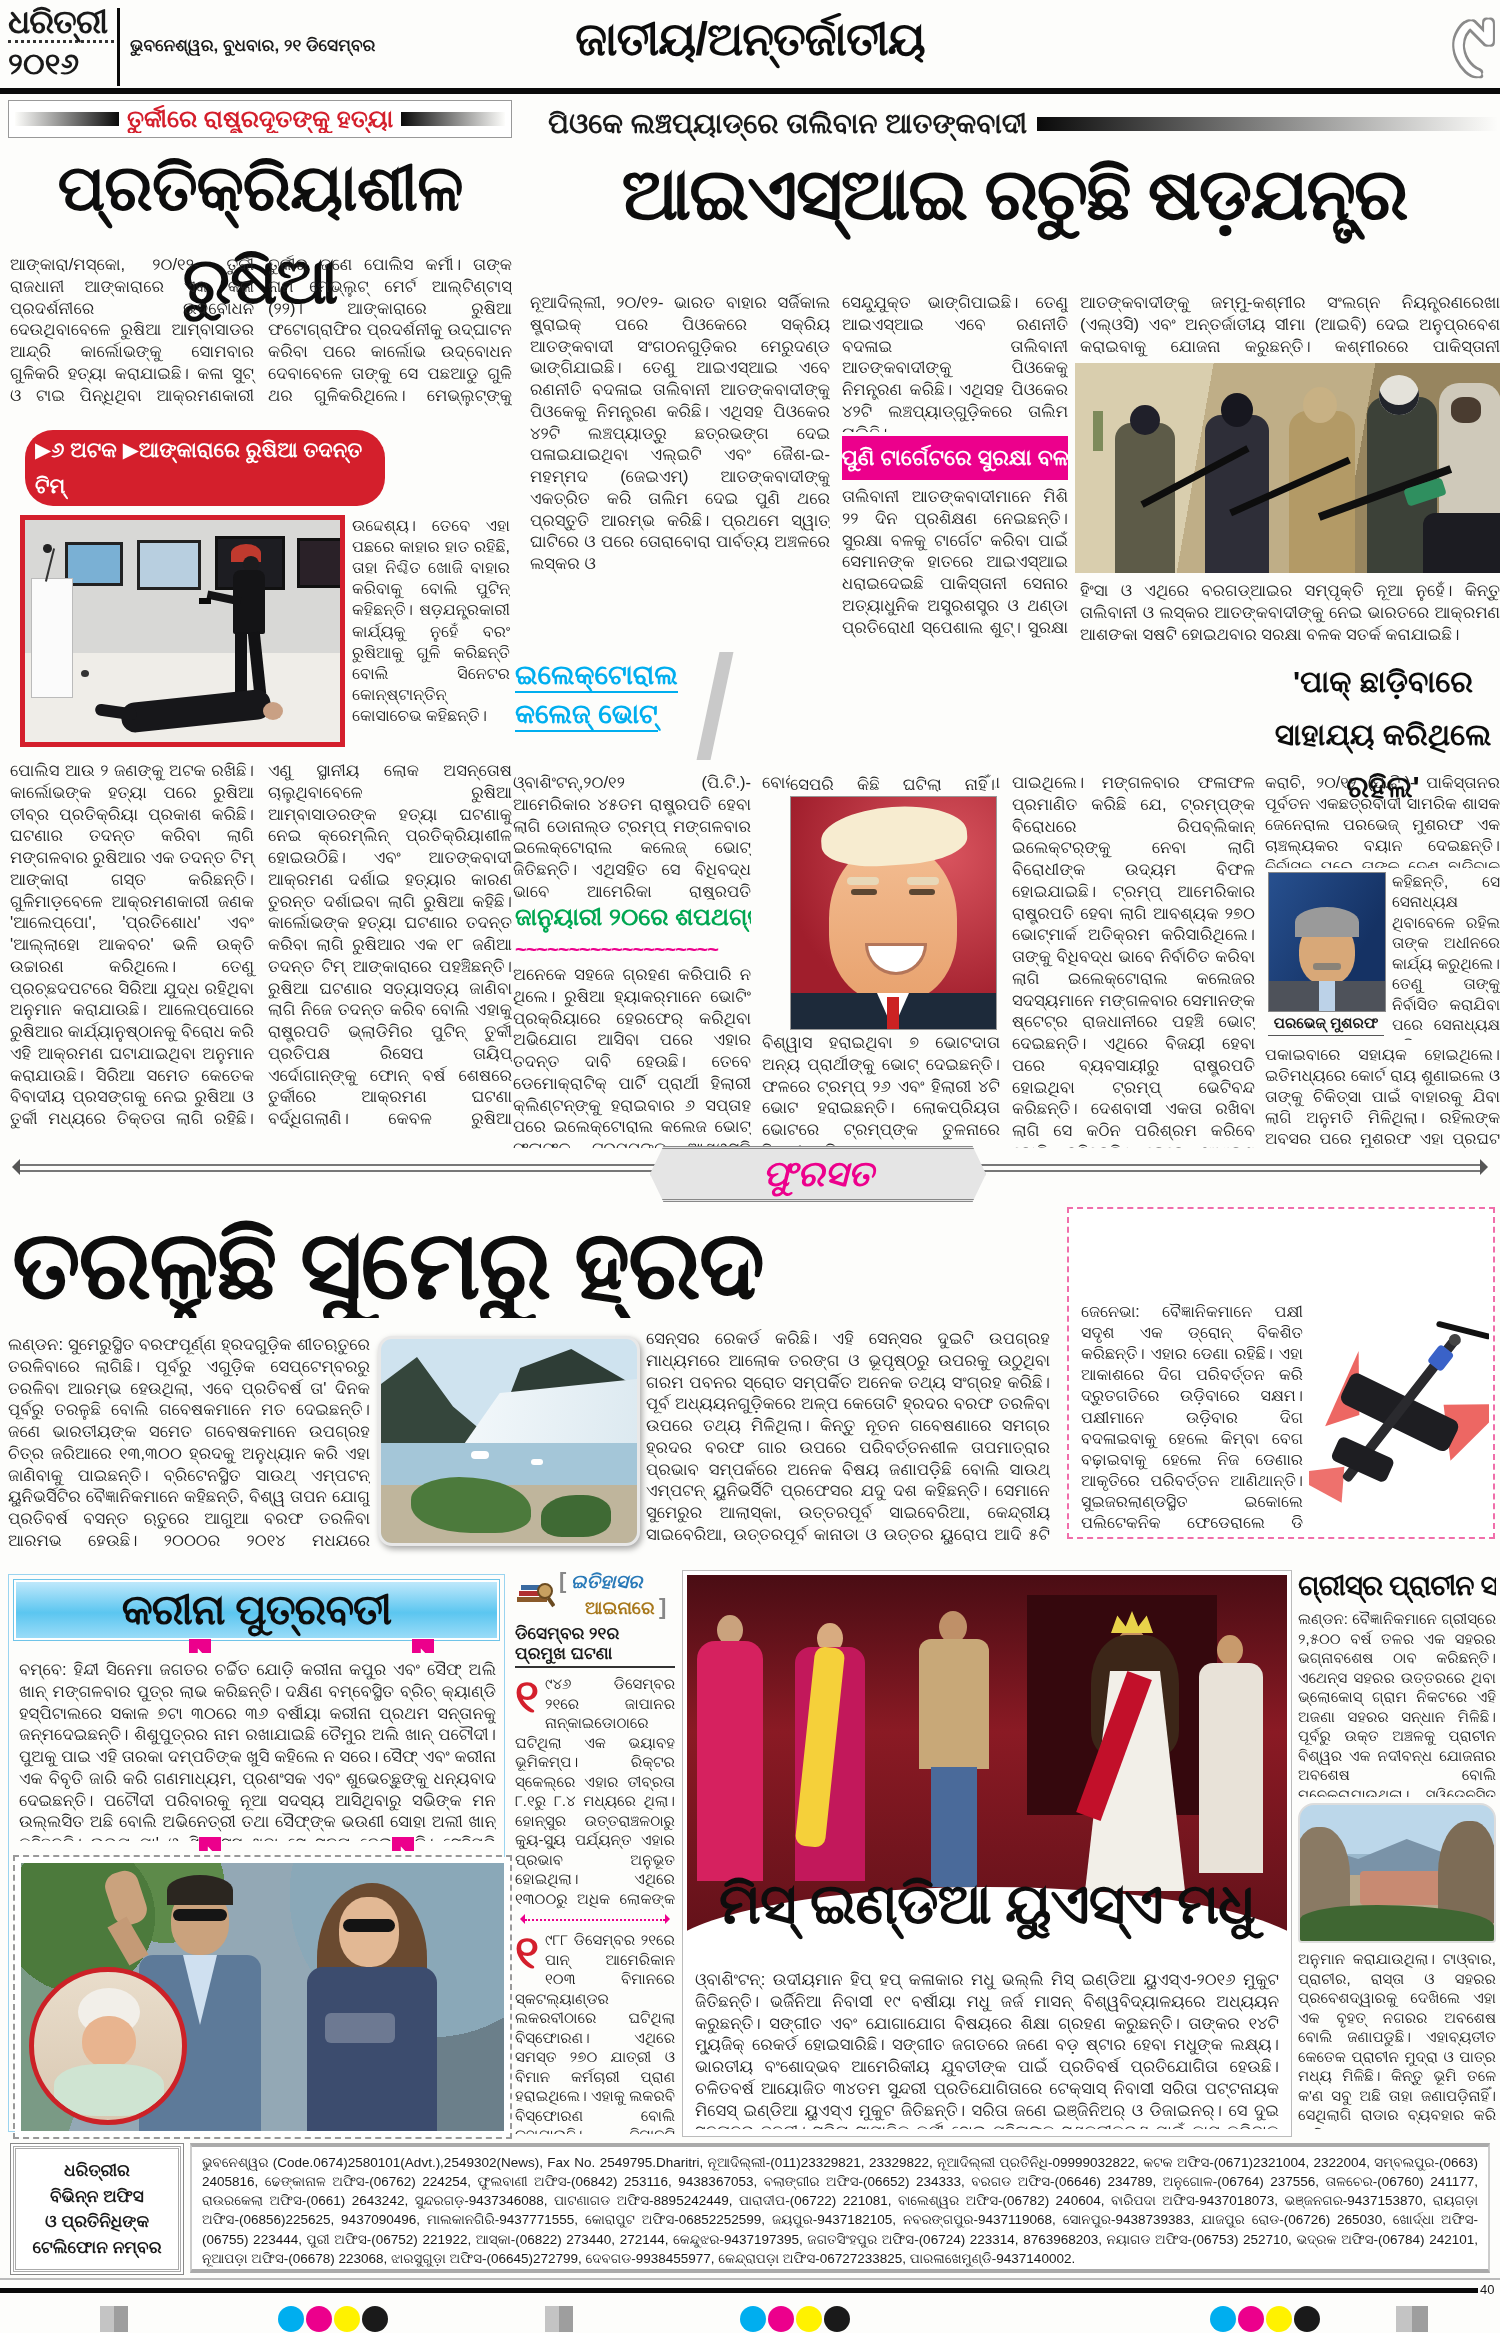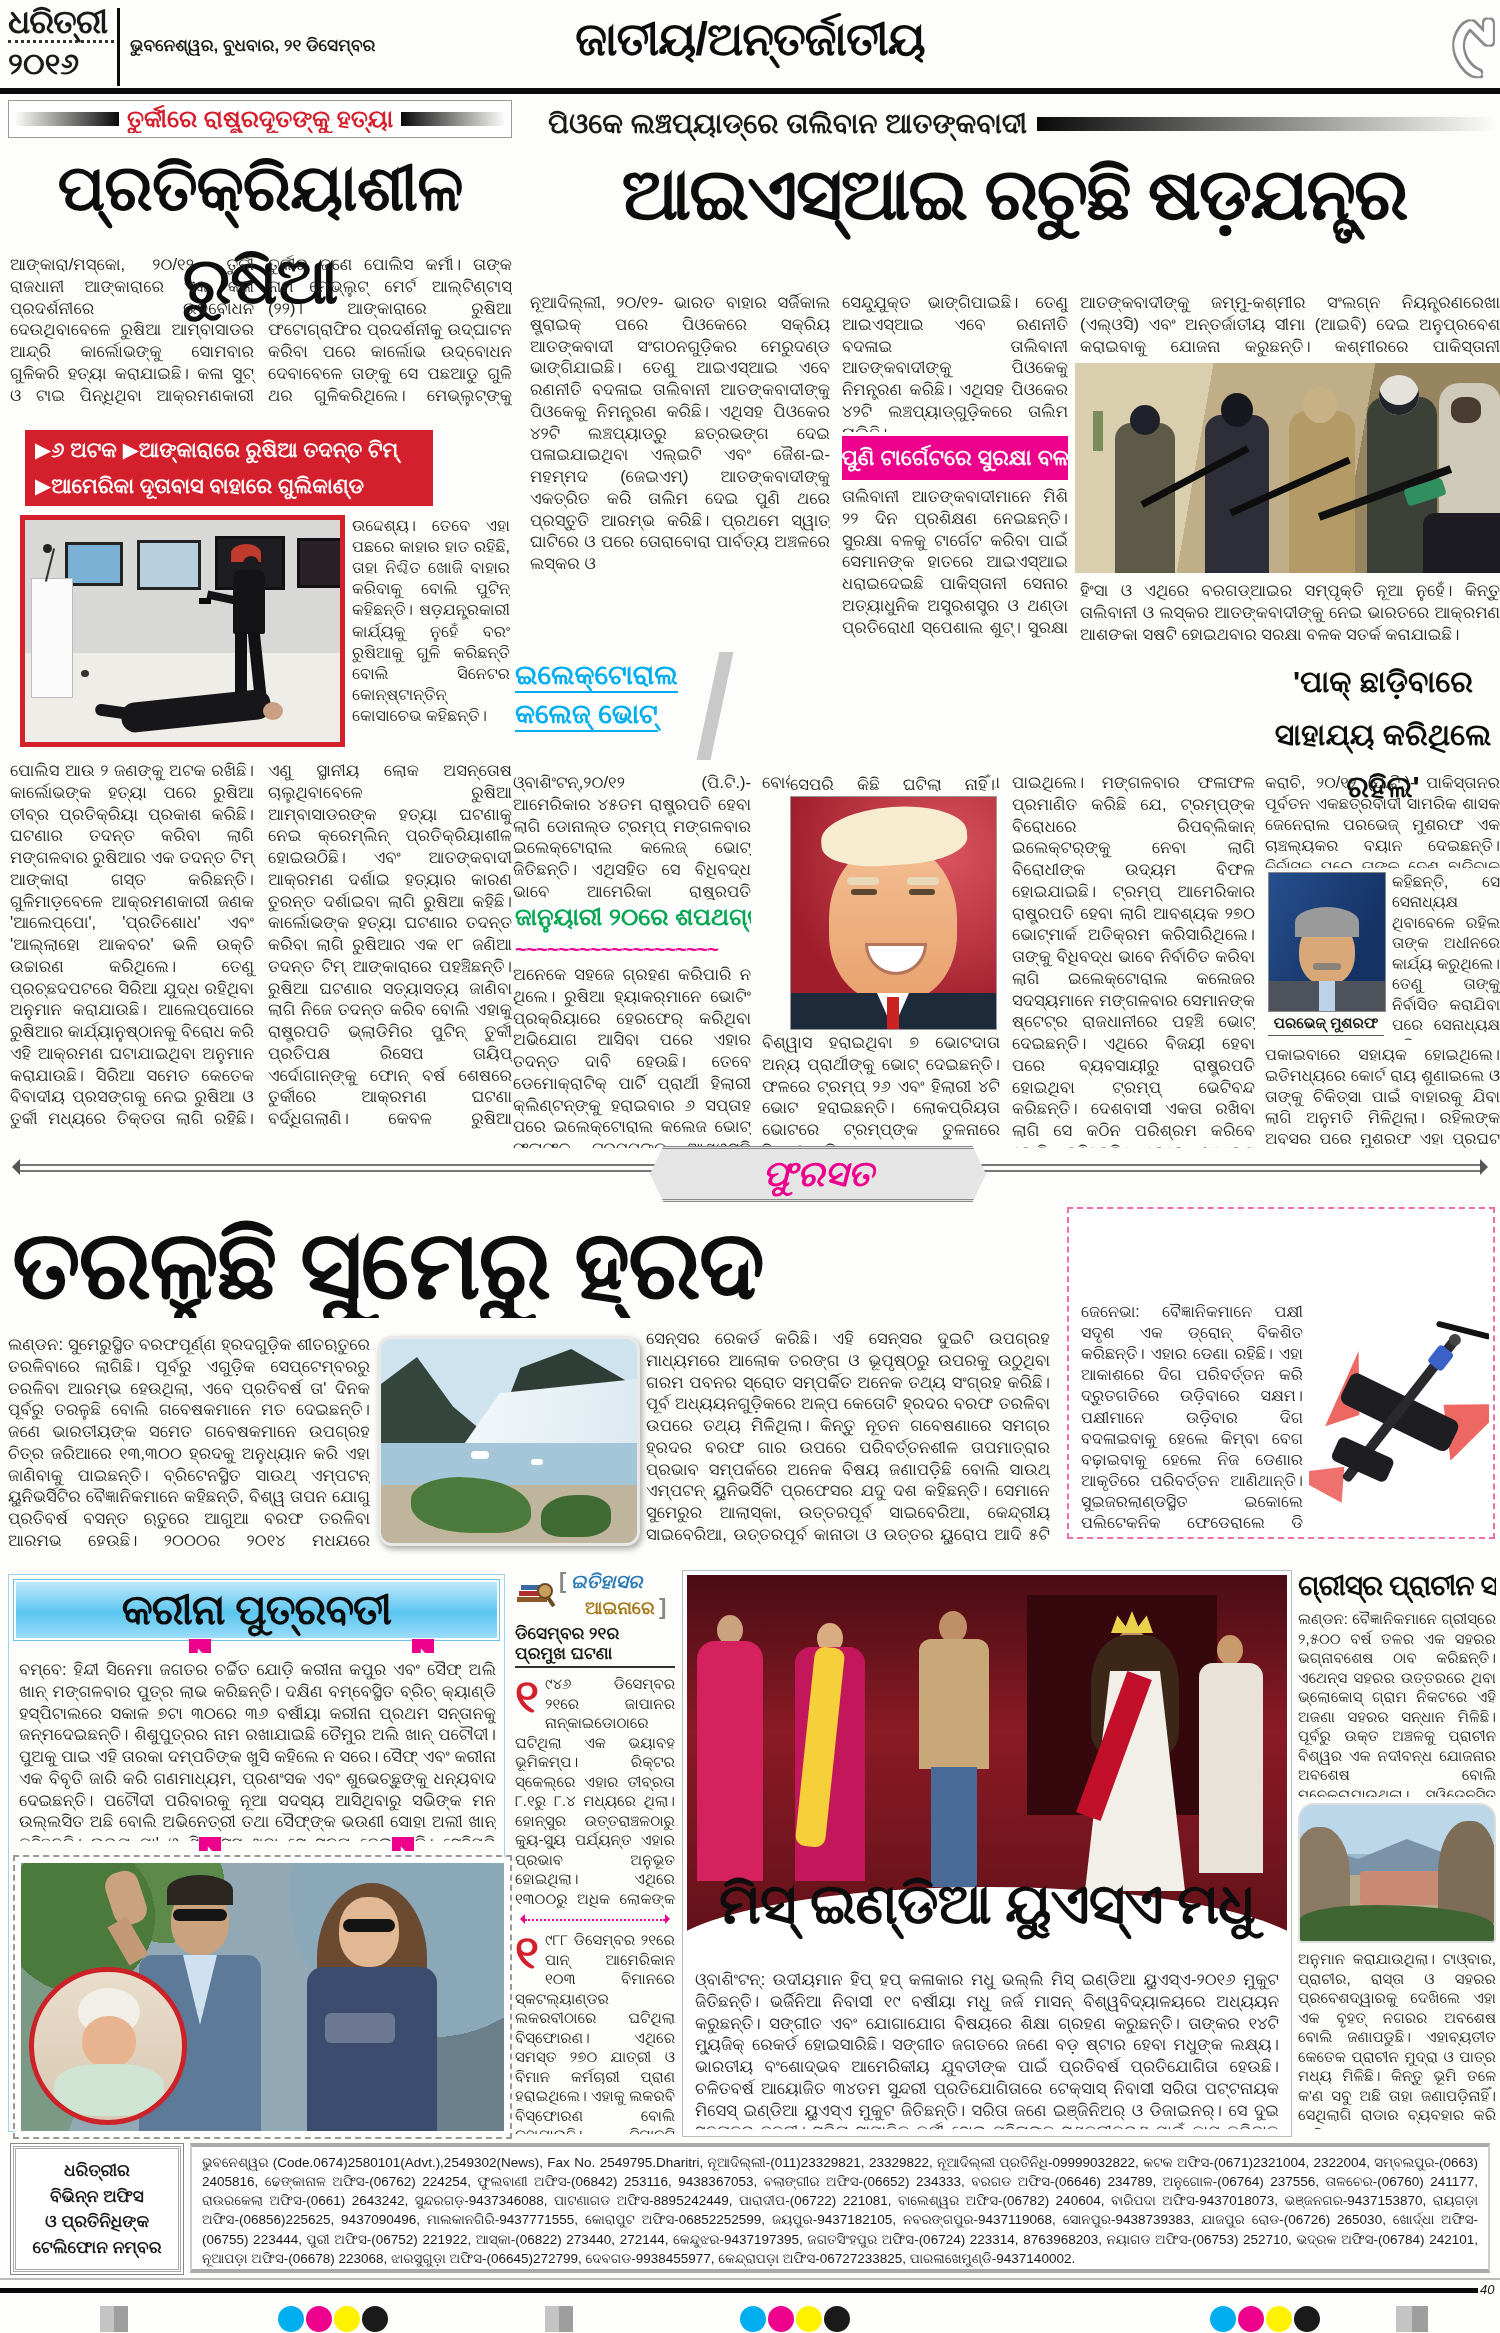--- a/index.html
+++ b/index.html
@@ -36,21 +36,21 @@
   <div class="abs" style="left:1420px;top:-4px;width:75px;height:90px;font-size:86px;font-weight:700;color:#fff;text-shadow:-2px -2px 0 #8a8a8a,2px -2px 0 #8a8a8a,-2px 2px 0 #8a8a8a,2px 2px 0 #8a8a8a;text-align:right;">୯</div>
   <div class="abs rule" style="left:0;top:88px;width:1500px;height:6px;"></div>
 
   <div class="abs" style="left:8px;top:100px;width:504px;height:38px;border:1px solid #999;display:flex;align-items:center;gap:8px;padding:0 6px;box-sizing:border-box;background:#fff;">
     <div class="gradbar rev" style="flex:1;"></div>
     <div class="kickertxt" style="font-size:24px;color:#d41f2c;">ତୁର୍କୀରେ ରାଷ୍ଟ୍ରଦୂତଙ୍କୁ ହତ୍ୟା</div>
     <div class="gradbar" style="flex:1;"></div>
   </div>
   <div class="abs center hl" style="left:8px;top:142px;width:504px;height:102px;font-size:64px;line-height:1.45;">ପ୍ରତିକ୍ରିୟାଶୀଳ ରୁଷିଆ</div>
   <div class="abs bodytxt c2" style="left:10px;top:254px;width:502px;height:170px;">ଆଙ୍କାରା/ମସ୍କୋ, ୨୦/୧୨- ତୁର୍କୀ ରାଜଧାନୀ ଆଙ୍କାରାରେ ଏକ କଳା ପ୍ରଦର୍ଶନୀରେ ଉଦ୍‌ବୋଧନ ଦେଉଥିବାବେଳେ ରୁଷିଆ ଆମ୍ବାସାଡର ଆନ୍ଦ୍ରି କାର୍ଲୋଭଙ୍କୁ ସୋମବାର ଗୁଳିକରି ହତ୍ୟା କରାଯାଇଛି। କଳା ସୁଟ୍ ଓ ଟାଇ ପିନ୍ଧିଥିବା ଆକ୍ରମଣକାରୀ ତୁର୍କୀର ଜଣେ ପୋଲିସ କର୍ମୀ। ତାଙ୍କ ନାମ ମେଭ୍‌ଲୁଟ୍ ମେର୍ଟ ଆଲ୍‌ଟିଣ୍ଟାସ୍ (୨୨)। ଆଙ୍କାରାରେ ରୁଷିଆ ଫଟୋଗ୍ରାଫିର ପ୍ରଦର୍ଶନୀକୁ ଉଦ୍‌ଘାଟନ କରିବା ପରେ କାର୍ଲୋଭ ଉଦ୍‌ବୋଧନ ଦେବାବେଳେ ତାଙ୍କୁ ସେ ପଛଆଡୁ ଗୁଳି ଥର ଗୁଳିକରିଥିଲେ। ମେଭ୍‌ଲୁଟ୍‌ଙ୍କୁ ପୋଲିସ କାବୁ କରିଛି। ଏହି ଘଟଣାରେ ସମ୍ପୃକ୍ତି ସନ୍ଦେହରେ ମଙ୍ଗଳବାର ତୁର୍କୀ ଜରିଆରେ ସୋମବାର ଜଣାଇଥିଲେ। ଏର୍ଦୋଗାନ୍ ଏଥିରେ ରାଜି ହେବା ପରେ ରୁଷିଆ ଟିମ୍ ଆଙ୍କାରା ଯାଇଛନ୍ତି। ସେହିପରି କାର୍ଲୋଭଙ୍କ ମରଶରୀରକୁ ଏକ ସ୍ୱତନ୍ତ୍ର ବିମାନ ଯୋଗେ ମସ୍କୋ ନିଆଯାଇଛି। ଏହି ଘଟଣା ଯୋଗୁ ଉଭୟ ରାଷ୍ଟ୍ର ମଧ୍ୟରେ ବୁଝାମଣା ଲାଗି ଚାଲିଥିବା ପ୍ରକ୍ରିୟା ପ୍ରଭାବିତ ହେବ ନାହିଁ ବୋଲି ରୁଷିଆ ଗଣମାଧ୍ୟମରେ ପ୍ରକାଶ ପାଇଛି। ଦୁଇ ଦେଶର ସମ୍ପର୍କକୁ ଖରାପ କରିବା ପାଇଁ ଏହା ଏକ ଷଡ଼ଯନ୍ତ୍ର ବୋଲି ପୁଟିନ୍ ଏବଂ ଏର୍ଦୋଗାନ୍ ଏକମତ ହୋଇଛନ୍ତି। ସିରିଆ ବିବାଦର ସମାଧାନ ପ୍ରକ୍ରିୟାରେ ବାଧା ଉପୁଜାଇବା ଏହାର</div>
-  <div class="abs" style="left:25px;top:430px;width:408px;height:76px;background:#d41f2c;color:#fff;font-weight:700;font-size:21px;line-height:1.7;padding:2px 10px;box-sizing:border-box;overflow:hidden;">
+  <div class="abs" style="left:25px;top:430px;width:360px;height:76px;background:#d41f2c;color:#fff;font-weight:700;font-size:21px;line-height:1.7;padding:2px 10px;box-sizing:border-box;overflow:hidden;border-radius:28px;">
     <div>▶୬ ଅଟକ ▶ଆଙ୍କାରାରେ ରୁଷିଆ ତଦନ୍ତ ଟିମ୍</div>
     <div>▶ଆମେରିକା ଦୂତାବାସ ବାହାରେ ଗୁଲିକାଣ୍ଡ</div>
   </div>
 
   <div class="photo" style="left:20px;top:515px;width:325px;height:232px;border:5px solid #d41f2c;box-sizing:border-box;background:linear-gradient(#d8d8d6 0 60%,#efede8 60% 100%);">
     <div class="sil" style="left:40px;top:22px;width:52px;height:38px;background:#7ab0d4;border:3px solid #222;"></div>
     <div class="sil" style="left:112px;top:20px;width:58px;height:44px;background:#b8cfe0;border:3px solid #222;"></div>
     <div class="sil" style="left:190px;top:16px;width:64px;height:48px;background:#1d1d22;border:3px solid #111;"></div>
     <div class="sil" style="left:272px;top:18px;width:46px;height:44px;background:#2a2128;border:3px solid #111;"></div>
     <div class="sil" style="left:206px;top:24px;width:30px;height:18px;background:#c03a2e;border-radius:50% 50% 0 0;"></div>
@@ -304,21 +304,21 @@
   <div class="abs" style="left:10px;top:2143px;width:172px;height:130px;border:1px solid #888;outline:3px double #aaa;outline-offset:-6px;display:flex;flex-direction:column;align-items:center;justify-content:center;font-weight:700;font-size:17px;line-height:1.5;text-align:center;background:#fff;">
     <div>ଧରିତ୍ରୀର</div>
     <div>ବିଭିନ୍ନ ଅଫିସ</div>
     <div>ଓ ପ୍ରତିନିଧିଙ୍କ</div>
     <div>ଟେଲିଫୋନ ନମ୍ବର</div>
   </div>
   <div class="abs" style="left:190px;top:2143px;width:1300px;height:130px;border-top:4px solid #aaa;border-bottom:4px solid #aaa;border-left:2px solid #ccc;border-right:2px solid #ccc;box-sizing:border-box;padding:6px 10px;font-size:13.5px;line-height:1.42;text-align:justify;overflow:hidden;background:#fff;">ଭୁବନେଶ୍ୱର (Code.0674)2580101(Advt.),2549302(News), Fax No. 2549795.Dharitri, ନୂଆଦିଲ୍ଲୀ-(011)23329821, 23329822, ନୂଆଦିଲ୍ଲୀ ପ୍ରତିନିଧି-09999032822, କଟକ ଅଫିସ-(0671)2321004, 2322004, ସମ୍ବଲପୁର-(0663) 2405816, ଢେଙ୍କାନାଳ ଅଫିସ-(06762) 224254, ଫୁଲବାଣୀ ଅଫିସ-(06842) 253116, 9438367053, ବଲାଙ୍ଗୀର ଅଫିସ-(06652) 234333, ବରଗଡ ଅଫିସ-(06646) 234789, ଅନୁଗୋଳ-(06764) 237556, ତାଳଚେର-(06760) 241177, ରାଉରକେଲା ଅଫିସ-(0661) 2643242, ସୁନ୍ଦରଗଡ଼-9437346088, ପାଟଣାଗଡ ଅଫିସ-8895242449, ପାରାଦୀପ-(06722) 221081, ବାଲେଶ୍ୱର ଅଫିସ-(06782) 240604, ବାରିପଦା ଅଫିସ-9437018073, ଭଞ୍ଜନଗର-9437153870, ରାୟଗଡ଼ା ଅଫିସ-(06856)225625, 9437090496, ମାଲକାନଗିରି-9437771555, କୋରାପୁଟ ଅଫିସ-06852252599, ଜୟପୁର-9437182105, ନବରଙ୍ଗପୁର-9437119068, ସୋନପୁର-9438739383, ଯାଜପୁର ରୋଡ-(06726) 265030, ଖୋର୍ଦ୍ଧା ଅଫିସ-(06755) 223444, ପୁରୀ ଅଫିସ-(06752) 221922, ଆସ୍କା-(06822) 273440, 272144, କେନ୍ଦୁଝର-9437197395, ଜଗତସିଂହପୁର ଅଫିସ-(06724) 223314, 8763968203, ନୟାଗଡ ଅଫିସ-(06753) 252710, ଭଦ୍ରକ ଅଫିସ-(06784) 242101, ନୂଆପଡ଼ା ଅଫିସ-(06678) 223068, ଝାରସୁଗୁଡ଼ା ଅଫିସ-(06645)272799, ଦେବଗଡ-9938455977, କେନ୍ଦ୍ରାପଡ଼ା ଅଫିସ-06727233825, ପାରଳାଖେମୁଣ୍ଡି-9437140002.</div>
 
   <div class="abs" style="left:0;top:2278px;width:1500px;height:2px;background:#bbb;"></div>
   <div class="abs rule" style="left:0;top:2288px;width:1478px;height:5px;"></div>
-  <div class="abs" style="left:1480px;top:2282px;width:20px;font-size:13px;font-style:italic;">40</div>
+  <div class="abs" style="left:1480px;top:2282px;width:20px;font-size:13px;">40</div>
 
   <div class="abs" style="left:100px;top:2306px;width:28px;height:26px;background:linear-gradient(to right,#c4c4c4 0 50%,#9e9e9e 50%);"></div>
   <div class="abs" style="left:278px;top:2306px;width:110px;height:26px;">
     <div style="position:absolute;left:0;width:26px;height:26px;border-radius:50%;background:#00aeef;"></div>
     <div style="position:absolute;left:28px;width:26px;height:26px;border-radius:50%;background:#ec008c;"></div>
     <div style="position:absolute;left:56px;width:26px;height:26px;border-radius:50%;background:#fff200;"></div>
     <div style="position:absolute;left:84px;width:26px;height:26px;border-radius:50%;background:#1a1a1a;"></div>
   </div>
   <div class="abs" style="left:545px;top:2306px;width:28px;height:26px;background:linear-gradient(to right,#c4c4c4 0 50%,#9e9e9e 50%);"></div>
   <div class="abs" style="left:740px;top:2306px;width:110px;height:26px;">

